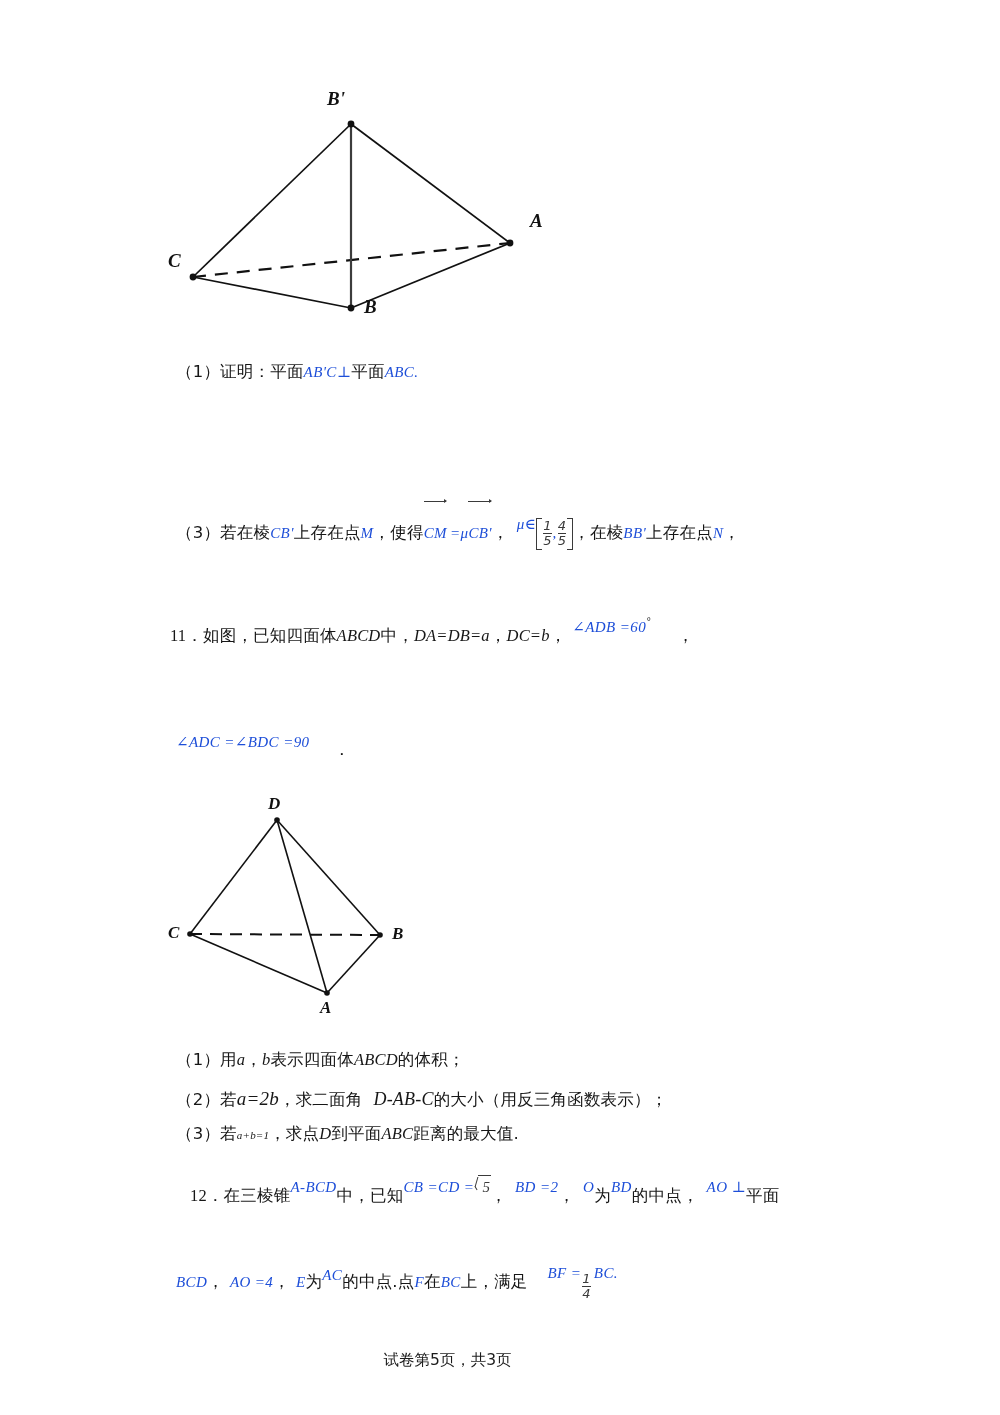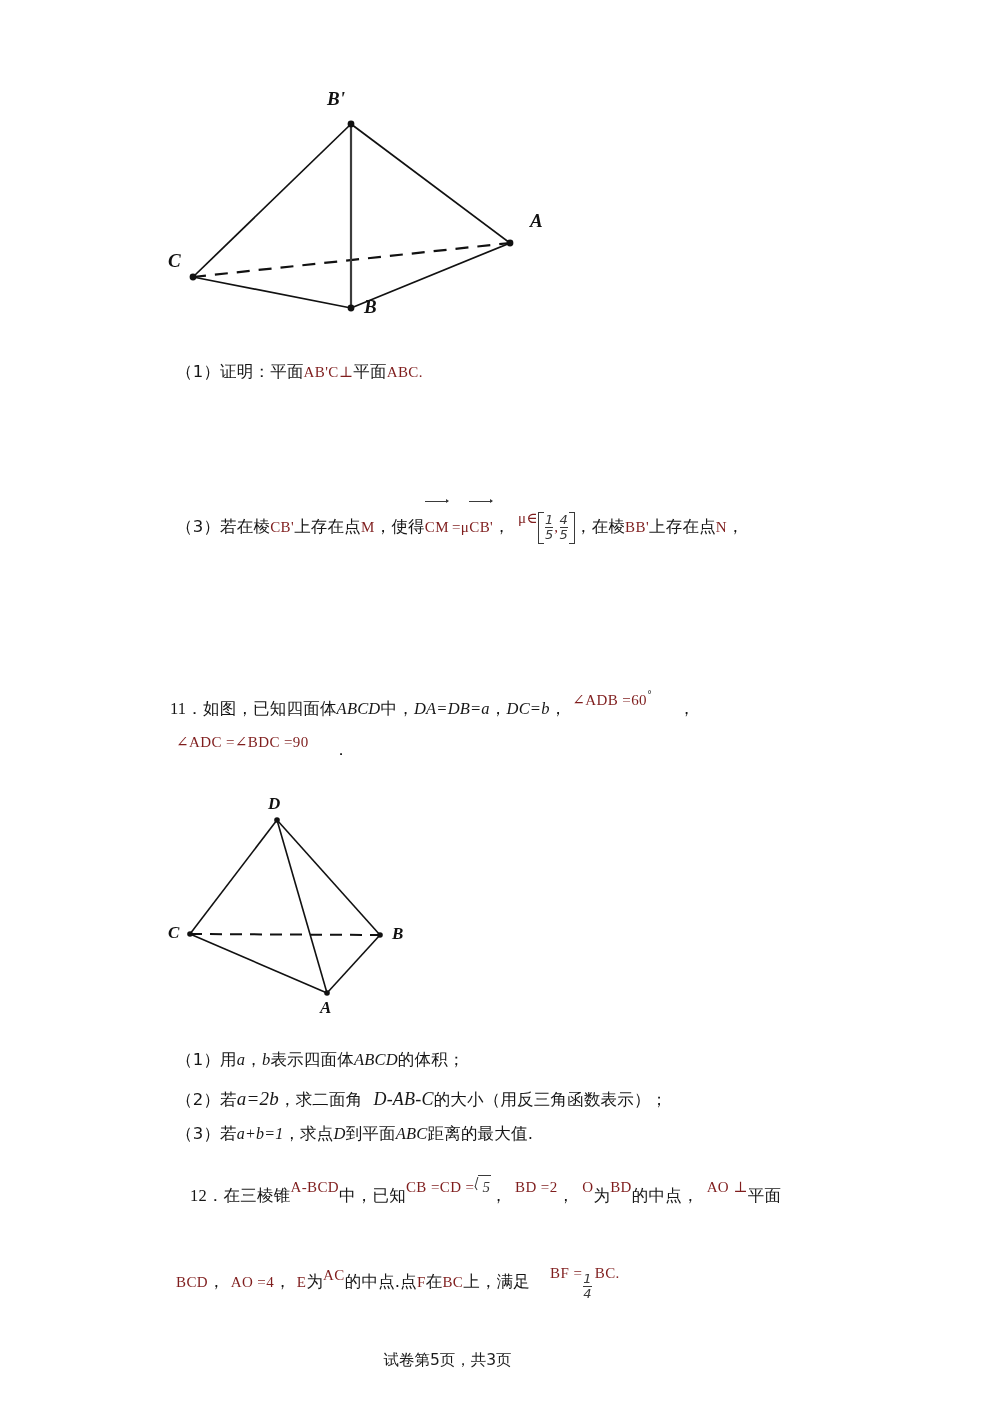--- a/index.html
+++ b/index.html
@@ -29,32 +29,33 @@
     white-space: nowrap;
     letter-spacing: .2px;
   }
   .cn {
     font-family: "DejaVu Sans", "Liberation Sans", sans-serif;
     font-size: 16.5px;
   }
   
   .mi {
     font-family: "Liberation Serif", "DejaVu Serif", serif;
+    font-style: italic;
     font-size: 15px;
-    color: #7f1d1d;
+    color: #1d4ed8;
     letter-spacing: .4px;
   }
   .upr { font-style: italic; font-family: "Liberation Serif", serif; }
   .num { font-family: "Liberation Serif", serif; }
 
   
   .vec {
     position: relative;
     display: inline-block;
-    padding-top: 13px;
+    padding-top: 19px;
   }
   .vec::before {
     content: "";
     position: absolute;
     left: 0; right: 1px; top: -2px;
     height: 1px;
     background: #3a3a3a;
   }
   .vec::after {
     content: "";
@@ -191,21 +192,21 @@
         <span class="mi">,</span>
         <span class="frac">
           <span class="numr">4</span>
           <span class="den">5</span>
         </span>
         <span class="brk r">]</span>
       </span><span>，</span><span>在棱</span><span class="mi">BB'</span><span>上存在点</span><span class="mi">N</span><span>，</span>
   </div>
 
 
-  <div class="blk cn" style="left:170px; top:696px;">
+  <div class="blk cn" style="left:170px; top:623px;">
     <span class="num">11．</span><span>如图，已知四面体</span><span class="upr" style="font-size:16.5px;">ABCD</span><span>中，</span><span class="upr" style="font-size:16.5px;">DA=DB=a</span><span>，</span><span class="upr" style="font-size:16.5px;">DC=b</span><span>，</span><span class="mi raise2" style="margin-left:6px;">∠ADB =60</span><span class="deg raise2">°</span><span style="margin-left:26px;">，</span>
   </div>
 
   <div class="blk cn" style="left:176px; top:730px;text-align:right;">
     <span class="mi">∠ADC =∠BDC =90</span><span style="margin-left:24px; position:relative; top:8px;">．</span>
   </div>
 
   <div class="fig" style="left:0px; top:780px; width:480px; height:250px;">
     <svg width="480" height="250" viewBox="0 0 480 250">
 
@@ -230,21 +231,21 @@
 
   <div class="blk cn" style="left:176px; top:1048px;">
     <span>（1）</span><span>用</span><span class="upr" style="font-size:16.5px;">a</span><span>，</span><span class="upr" style="font-size:16.5px;">b</span><span>表示四面体</span><span class="upr" style="font-size:16.5px;">ABCD</span><span>的体积；</span>
   </div>
 
   <div class="blk cn" style="left:176px; top:1085px;">
     <span>（2）</span><span>若</span><span class="upr" style="font-size:19px;">a=2b</span><span>，求二面角</span><span class="upr" style="font-size:18px;margin-left:11px;">D-AB-C</span><span>的大小（用反三角函数表示）；</span>
   </div>
 
   <div class="blk cn" style="left:176px; top:1122px;">
-    <span>（3）</span><span>若</span><span class="upr" style="font-size:16px;">a+b=1</span><span>，求点</span><span class="upr" style="font-size:16.5px;">D</span><span>到平面</span><span class="upr" style="font-size:16.5px;">ABC</span><span>距离的最大值.</span>
+    <span>（3）</span><span>若</span><span class="upr" style="font-size:11px;">a+b=1</span><span>，求点</span><span class="upr" style="font-size:16.5px;">D</span><span>到平面</span><span class="upr" style="font-size:16.5px;">ABC</span><span>距离的最大值.</span>
   </div>
 
   <div class="blk cn" style="left:170px; top:1184px;margin-left:20px;">
     <span class="num">12．</span><span>在三棱锥</span><span class="mi raise2">A</span><span class="mi raise2">-</span><span class="mi raise2">BCD</span><span>中，已知</span><span class="mi raise2">CB =CD =</span><span class="mi raise2 sqrt"><span class="rad"></span><span>5</span></span><span>，</span><span class="mi raise2" style="margin-left:8px;">BD =2</span><span>，</span><span class="mi raise2" style="margin-left:8px;">O</span><span>为</span><span class="mi raise2">BD</span><span>的中点，</span><span class="mi raise2" style="margin-left:8px;">AO ⊥</span><span>平面</span>
   </div>
 
   <div class="blk cn" style="left:176px; top:1270px;">
     <span class="mi">BCD</span><span>，</span><span class="mi" style="margin-left:6px;">AO =4</span><span>，</span><span class="mi" style="margin-left:6px;">E</span><span>为</span><span class="mi raise">AC</span><span>的中点.点</span><span class="mi">F</span><span>在</span><span class="mi">BC</span><span>上，满足</span><span class="mi raise2" style="margin-left:20px;">BF =</span><span class="frac raise2">
         <span class="numr">1</span>
         <span class="den">4</span>

